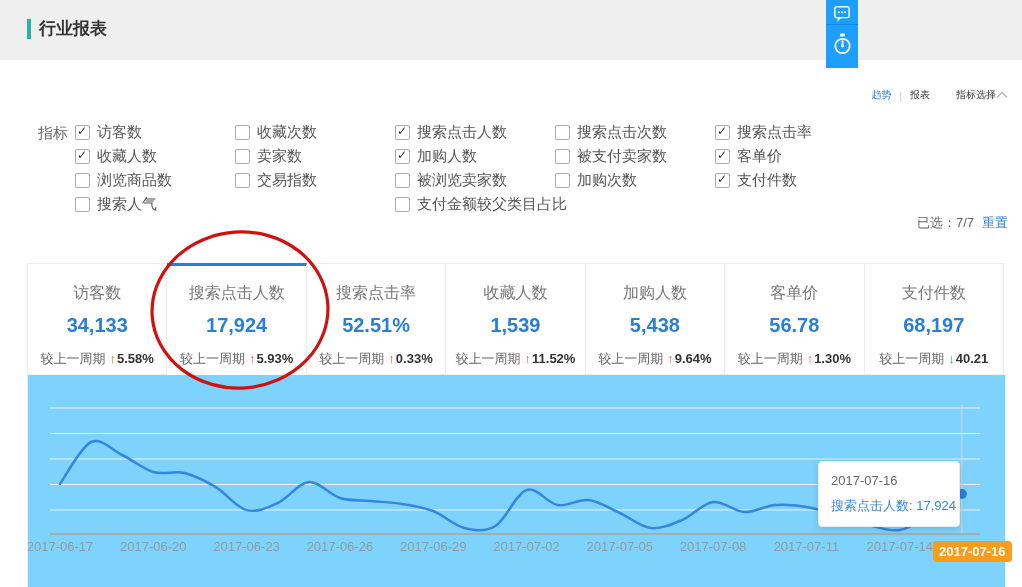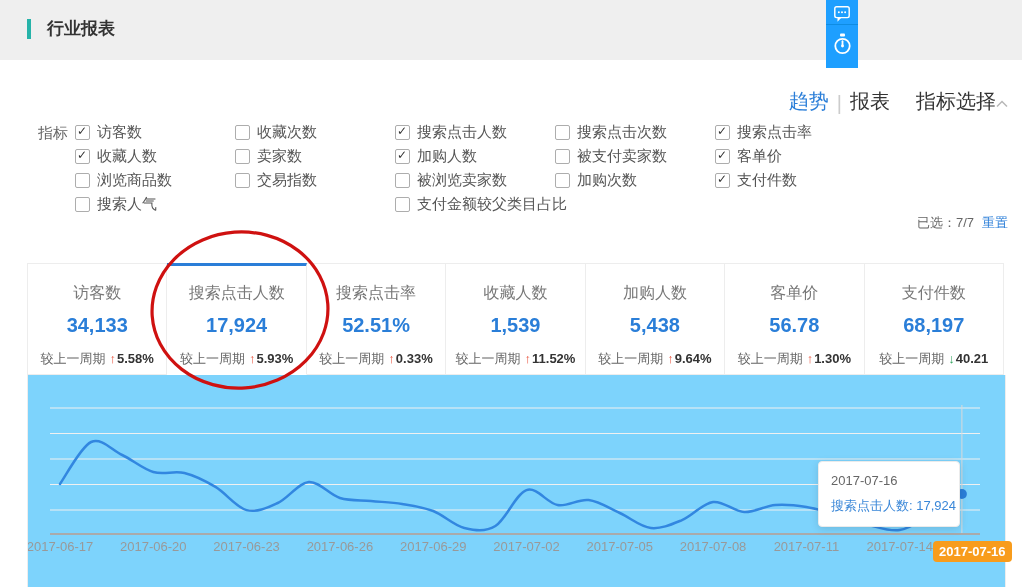--- a/index.html
+++ b/index.html
@@ -1,33 +1,33 @@
 <!DOCTYPE html>
 <html><head>
 <meta charset="utf-8">
 <style>
   html,body{margin:0;padding:0;background:#fff;}
   #page{position:relative;width:1022px;height:587px;overflow:hidden;
         font-family:"Liberation Sans","DejaVu Sans",sans-serif;color:#333;}
 
   
   .top-strip{position:absolute;left:0;top:0;width:1022px;height:60px;background:#efefef;}
-  .page-title{position:absolute;left:27px;top:17px;display:flex;align-items:center;gap:16px;}
+  .page-title{position:absolute;left:27px;top:17px;display:flex;align-items:center;gap:8px;}
   .title-bar{width:4px;height:20px;background:#26b3a9;}
   .title-text{font-size:17px;font-weight:bold;color:#333;}
 
   
   .float-btns{position:absolute;left:826px;top:0;width:32px;z-index:4;}
   .float-btn{width:32px;background:#1e9fff;display:flex;align-items:center;justify-content:center;overflow:hidden;cursor:pointer;}
   .float-btn.chat{height:24px;border-bottom:1px solid #0f8ce2;}
   .float-btn.chat svg{margin-top:8px;}
   .float-btn.timer{height:43px;}
 
   
-  .toolbar{position:absolute;top:88px;right:14px;display:flex;align-items:flex-end;font-size:20px;}
+  .toolbar{position:absolute;top:88px;right:14px;display:flex;align-items:flex-end;font-size:10px;}
   .link-blue{color:#2a7ed8;cursor:pointer;}
   .toolbar .sep{color:#ccc;margin:0 8px;}
   .toolbar .plain{color:#333;cursor:pointer;}
   .metric-toggle{margin-left:26px;display:flex;align-items:center;color:#333;cursor:pointer;}
 
   
   .metrics{position:absolute;left:38px;top:120px;display:flex;font-size:15px;color:#555;}
   .metrics-label{width:37px;color:#666;padding-top:4px;}
   .m-col{width:160px;}
   .m-item{display:flex;align-items:center;height:24px;gap:7px;white-space:nowrap;cursor:pointer;}

